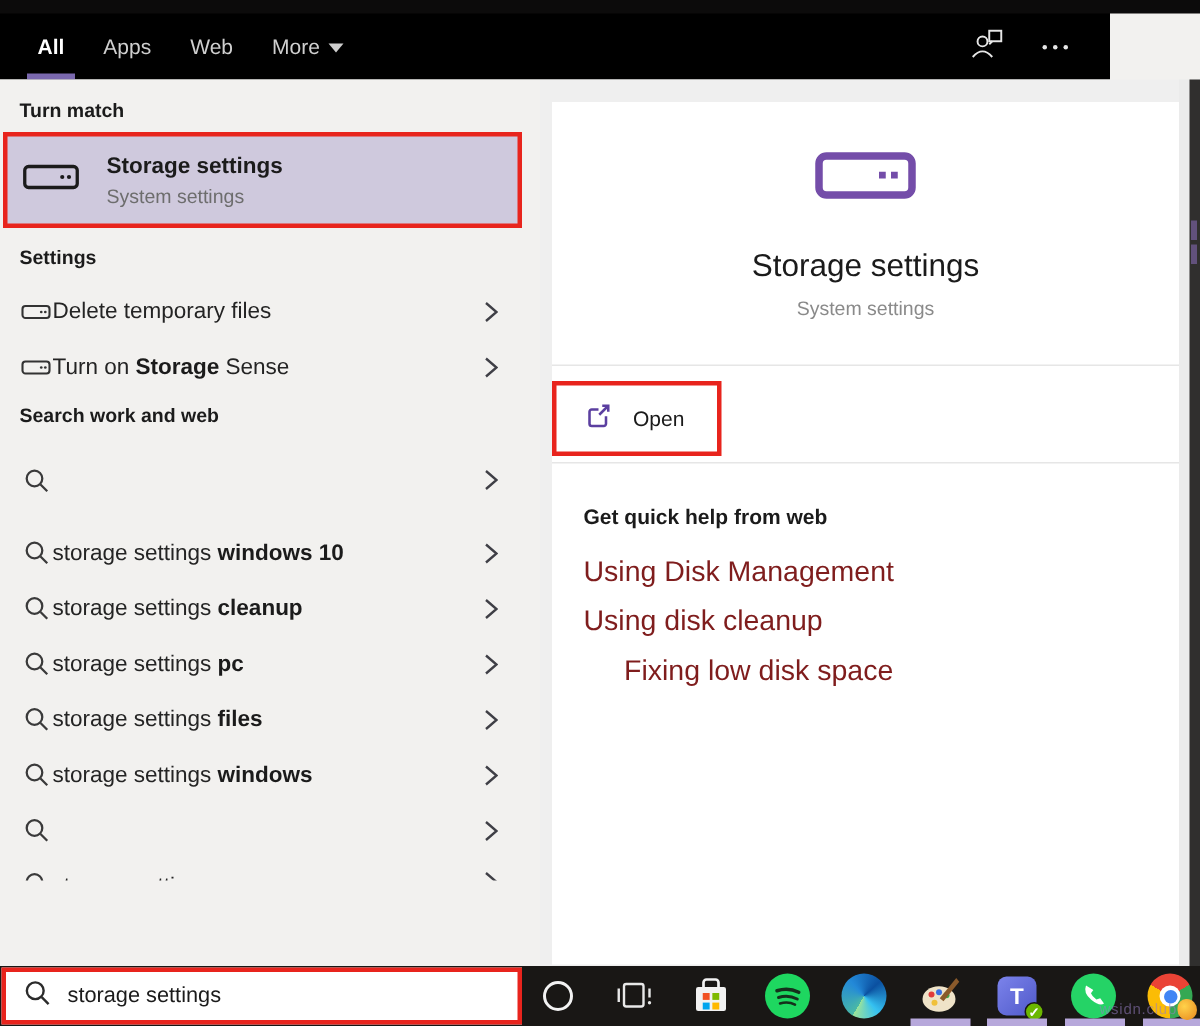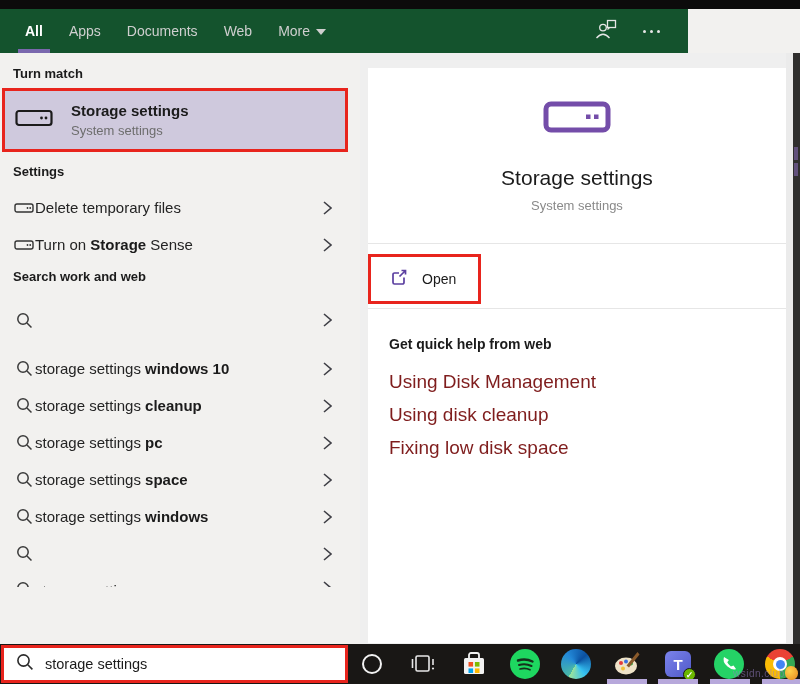--- a/index.html
+++ b/index.html
@@ -1,20 +1,20 @@
 <!DOCTYPE html>
 <html><head>
 <meta charset="utf-8">
 <style>
   * { margin:0; padding:0; box-sizing:border-box; }
   html,body { width:800px; height:684px; overflow:hidden; }
   body { font-family:"Liberation Sans", sans-serif; position:relative; background:#f2f1ef; }
 
   
-  .topbar { position:absolute; left:0; top:0; width:688px; height:53px; background:#14532d; display:flex; align-items:flex-end; }
+  .topbar { position:absolute; left:0; top:0; width:740px; height:53px; background:#000000; display:flex; align-items:flex-end; }
   .topbar::before { content:""; position:absolute; left:0; top:0; width:800px; height:9px; background:#0c0b0b; }
   .tabs { display:flex; align-items:center; height:44px; padding-left:18px; gap:12px; }
   .tab { position:relative; color:#cfcfcf; font-size:14px; padding:0 7px; height:44px; display:flex; align-items:center; gap:6px; cursor:default; }
   .tab.active { color:#ffffff; font-weight:bold; }
   .tab.active::after { content:""; position:absolute; left:0; right:0; bottom:0; height:4px; background:#7a68ae; }
   .caret-down { width:0; height:0; border-left:5px solid transparent; border-right:5px solid transparent; border-top:6px solid #cfcfcf; margin-top:2px; }
   .topbar-right { margin-left:auto; display:flex; align-items:center; gap:26px; padding-right:28px; height:44px; }
   .dots { display:flex; gap:4px; }
   .dots i { width:3px; height:3px; border-radius:50%; background:#e6e6e6; }
 
@@ -52,21 +52,21 @@
   .preview-card { position:absolute; left:8px; top:15px; width:418px; height:575px; background:#ffffff; }
   .preview-icon { position:absolute; left:0; right:0; top:32px; display:flex; justify-content:center; }
   .preview-title { position:absolute; left:0; right:0; top:98px; text-align:center; font-size:21px; color:#1b1b1b; }
   .preview-sub { position:absolute; left:0; right:0; top:130px; text-align:center; font-size:13px; color:#8a8a8a; }
   .divider { position:absolute; left:0; right:0; height:1px; background:#e6e6e6; }
   .d1 { top:175px; } .d2 { top:240px; }
   .open-anno { position:absolute; left:0; top:186px; width:113px; height:50px; border:3px solid #e8241d; display:flex; align-items:center; padding-left:19px; gap:14px; background:#fff; }
   .open-label { font-size:14px; color:#1b1b1b; }
   .help-header { position:absolute; left:21px; top:268px; font-size:14px; font-weight:bold; color:#1b1b1b; }
   .help-link { position:absolute; left:21px; font-size:19px; color:#7f1d1d; cursor:default; }
-  .hl0 { top:303px; } .hl1 { top:336px; } .hl2 { top:369px; }
+  .hl0 { top:303px; } .hl1 { top:336px; } .hl2 { top:369px;margin-left:27px; }
 
   .scroll-gutter { position:absolute; left:786px; top:53px; width:8px; height:591px; background:#ebebeb; z-index:5; }
   .edge-strip { position:absolute; left:793px; top:53px; width:7px; height:591px; background:#302f2e; z-index:6; }
   .edge-strip .mark { position:absolute; left:1px; width:4px; height:13px; background:rgba(140,110,190,0.55); }
   .m1 { top:94px; } .m2 { top:110px; }
 
   
   .taskbar { position:absolute; left:0; top:644px; width:800px; height:40px; background:#191715; z-index:10; }
   .tb-icon { position:absolute; top:4px; width:32px; height:32px; display:flex; align-items:center; justify-content:center; }
   .run-bar { position:absolute; top:35px; height:5px; width:40px; background:#b7a8db; }
@@ -88,23 +88,20 @@
 
 <div class="topbar">
   <div class="tabs">
     <div class="tab active">
         <span>All</span>
       </div>
     <div class="tab">
         <span>Apps</span>
       </div>
     <div class="tab">
-        <span>Documents</span>
-      </div>
-    <div class="tab">
         <span>Web</span>
       </div>
     <div class="tab">
         <span>More</span>
         <span class="caret-down"></span>
       </div>
   </div>
   <div class="topbar-right">
     <span>
       <svg width="22" height="20" viewBox="0 0 22 20">
@@ -236,21 +233,21 @@
       </span>
   </div>
 
   <div class="row">
     <span class="icon-cell">
         <svg width="17" height="17" viewBox="0 0 17 17">
           <circle cx="7" cy="7" r="5.2" fill="none" stroke="#3a3a3a" stroke-width="1.5"></circle>
           <path d="M11 11 l4.5 4.5" stroke="#3a3a3a" stroke-width="1.5"></path>
         </svg>
       </span>
-    <span class="row-text"><span>storage settings </span><b>space</b></span>
+    <span class="row-text"><span>storage settings </span><b>files</b></span>
     <span class="chevron">
         <svg width="10" height="14" viewBox="0 0 10 14">
           <path d="M2 1 l7 6 -7 6" fill="none" stroke="#3f3f46" stroke-width="1.6"></path>
         </svg>
       </span>
   </div>
 
   <div class="row">
     <span class="icon-cell">
         <svg width="17" height="17" viewBox="0 0 17 17">

